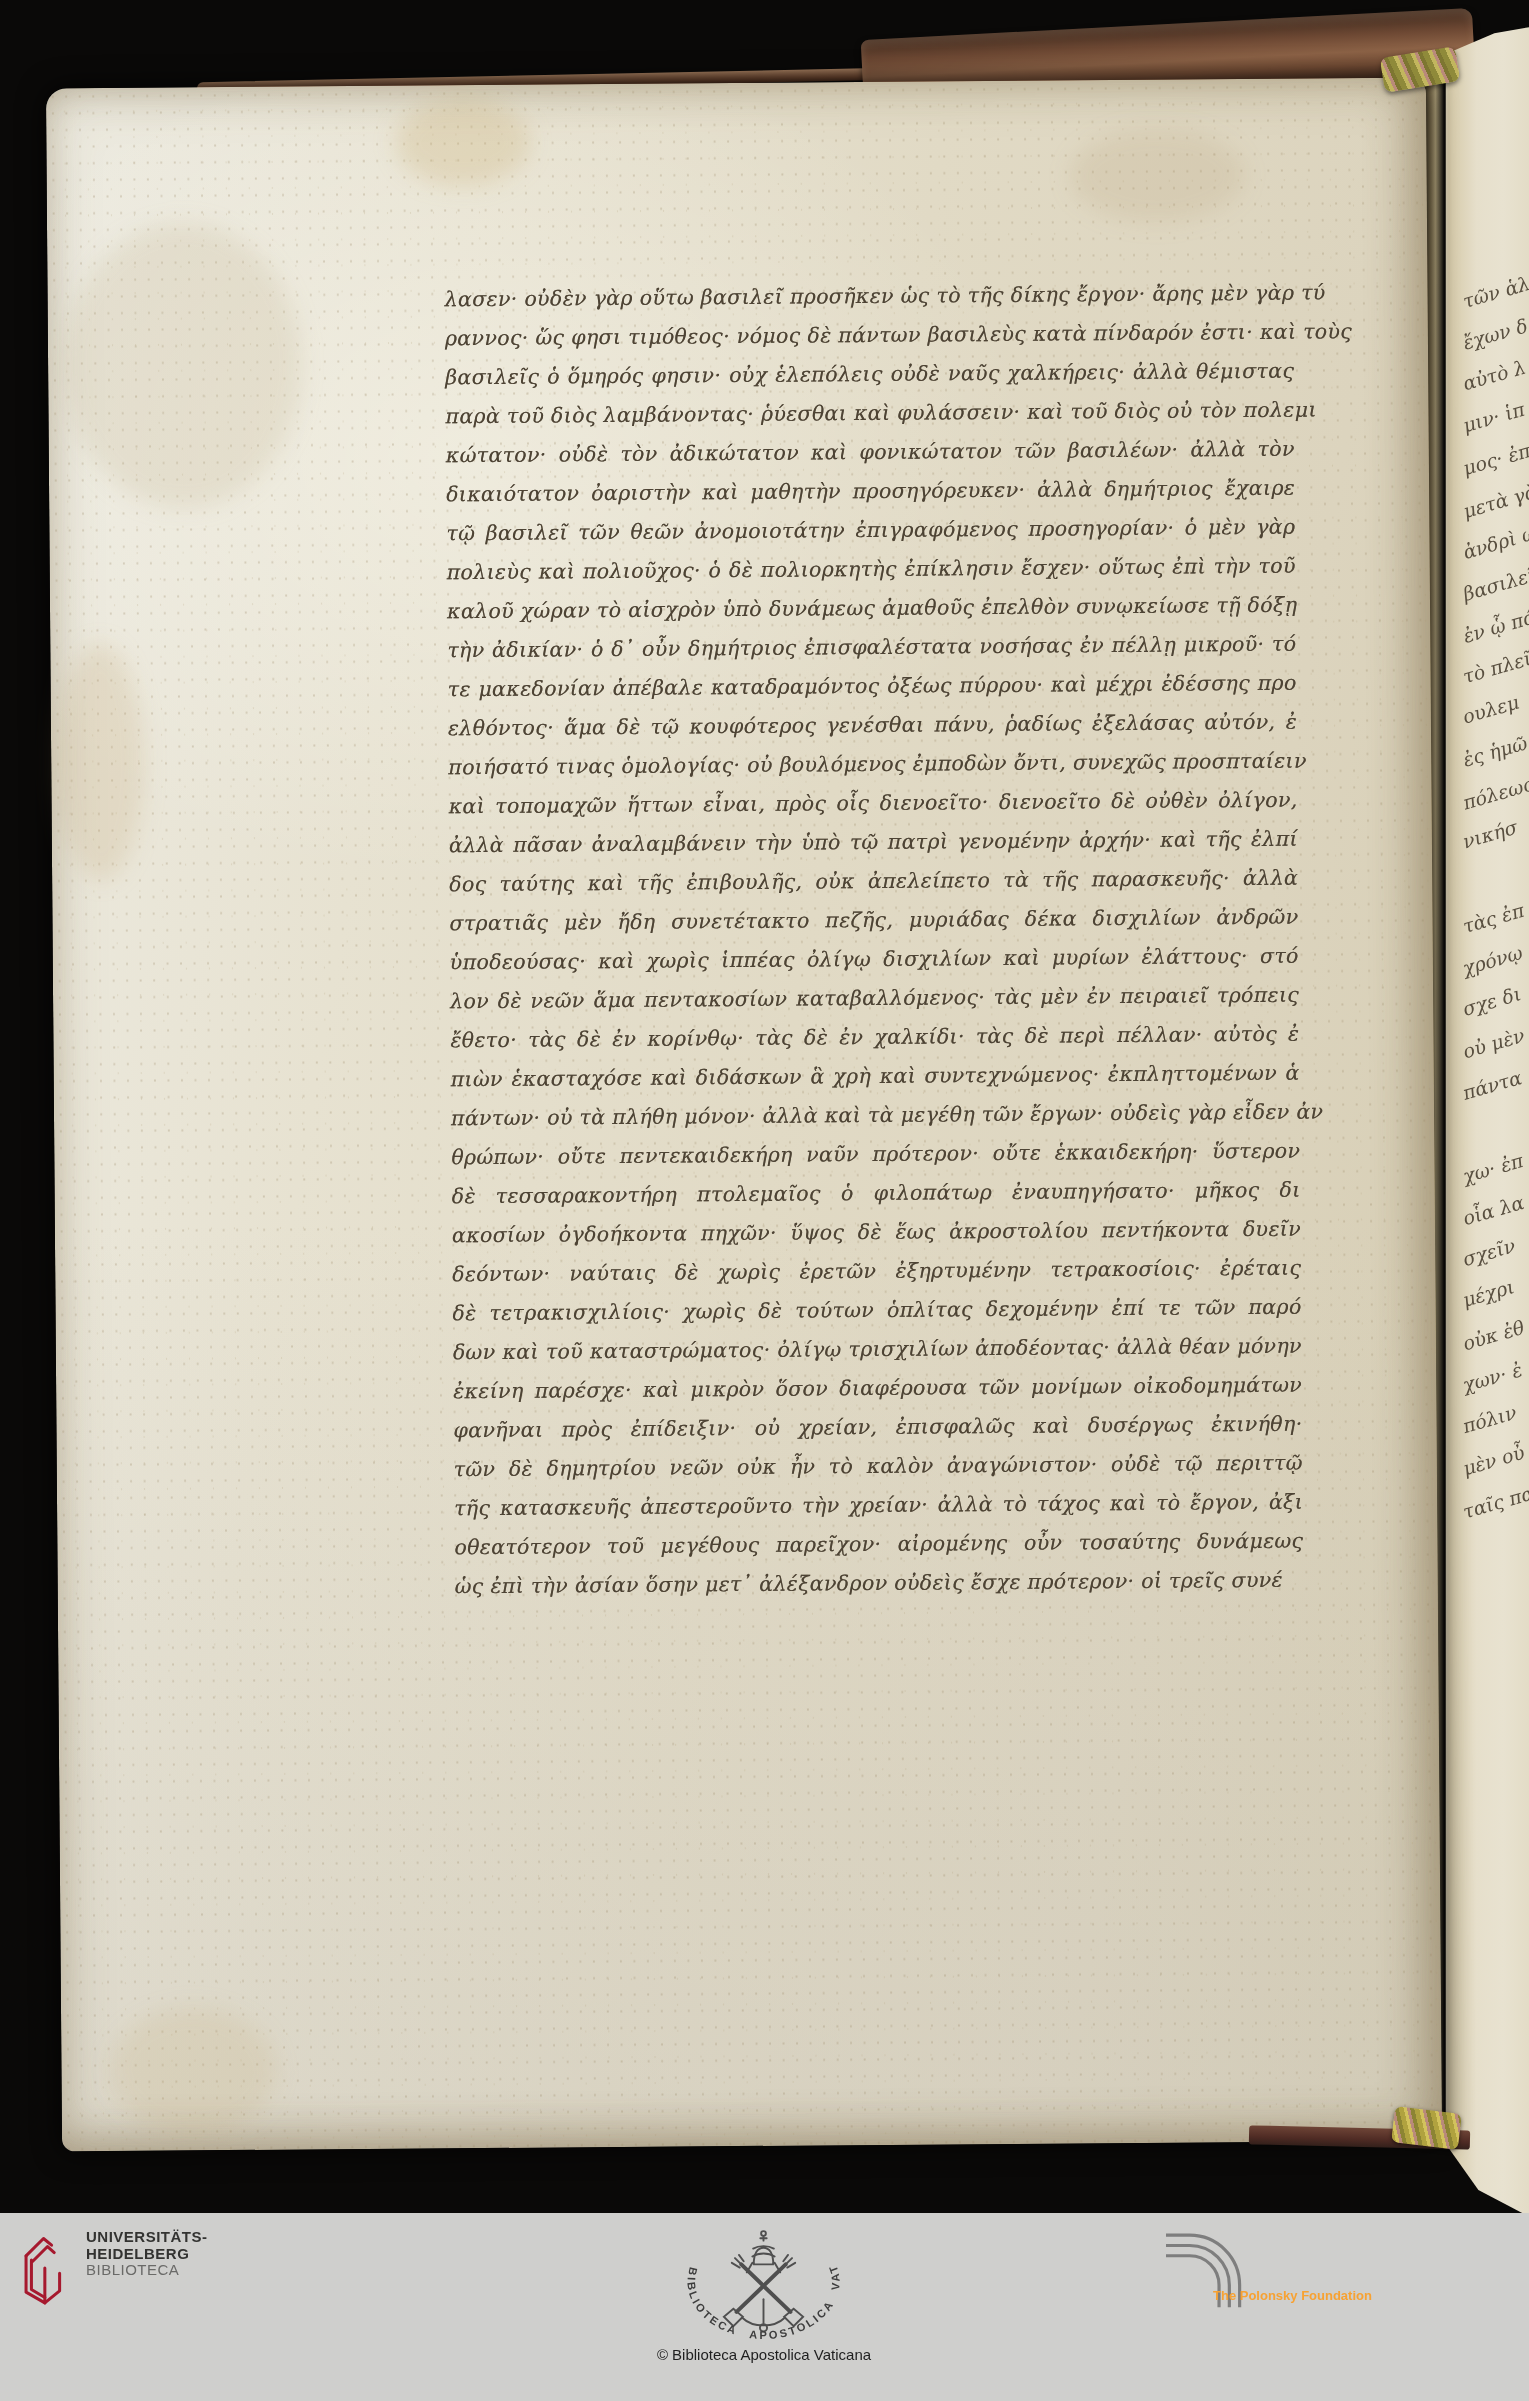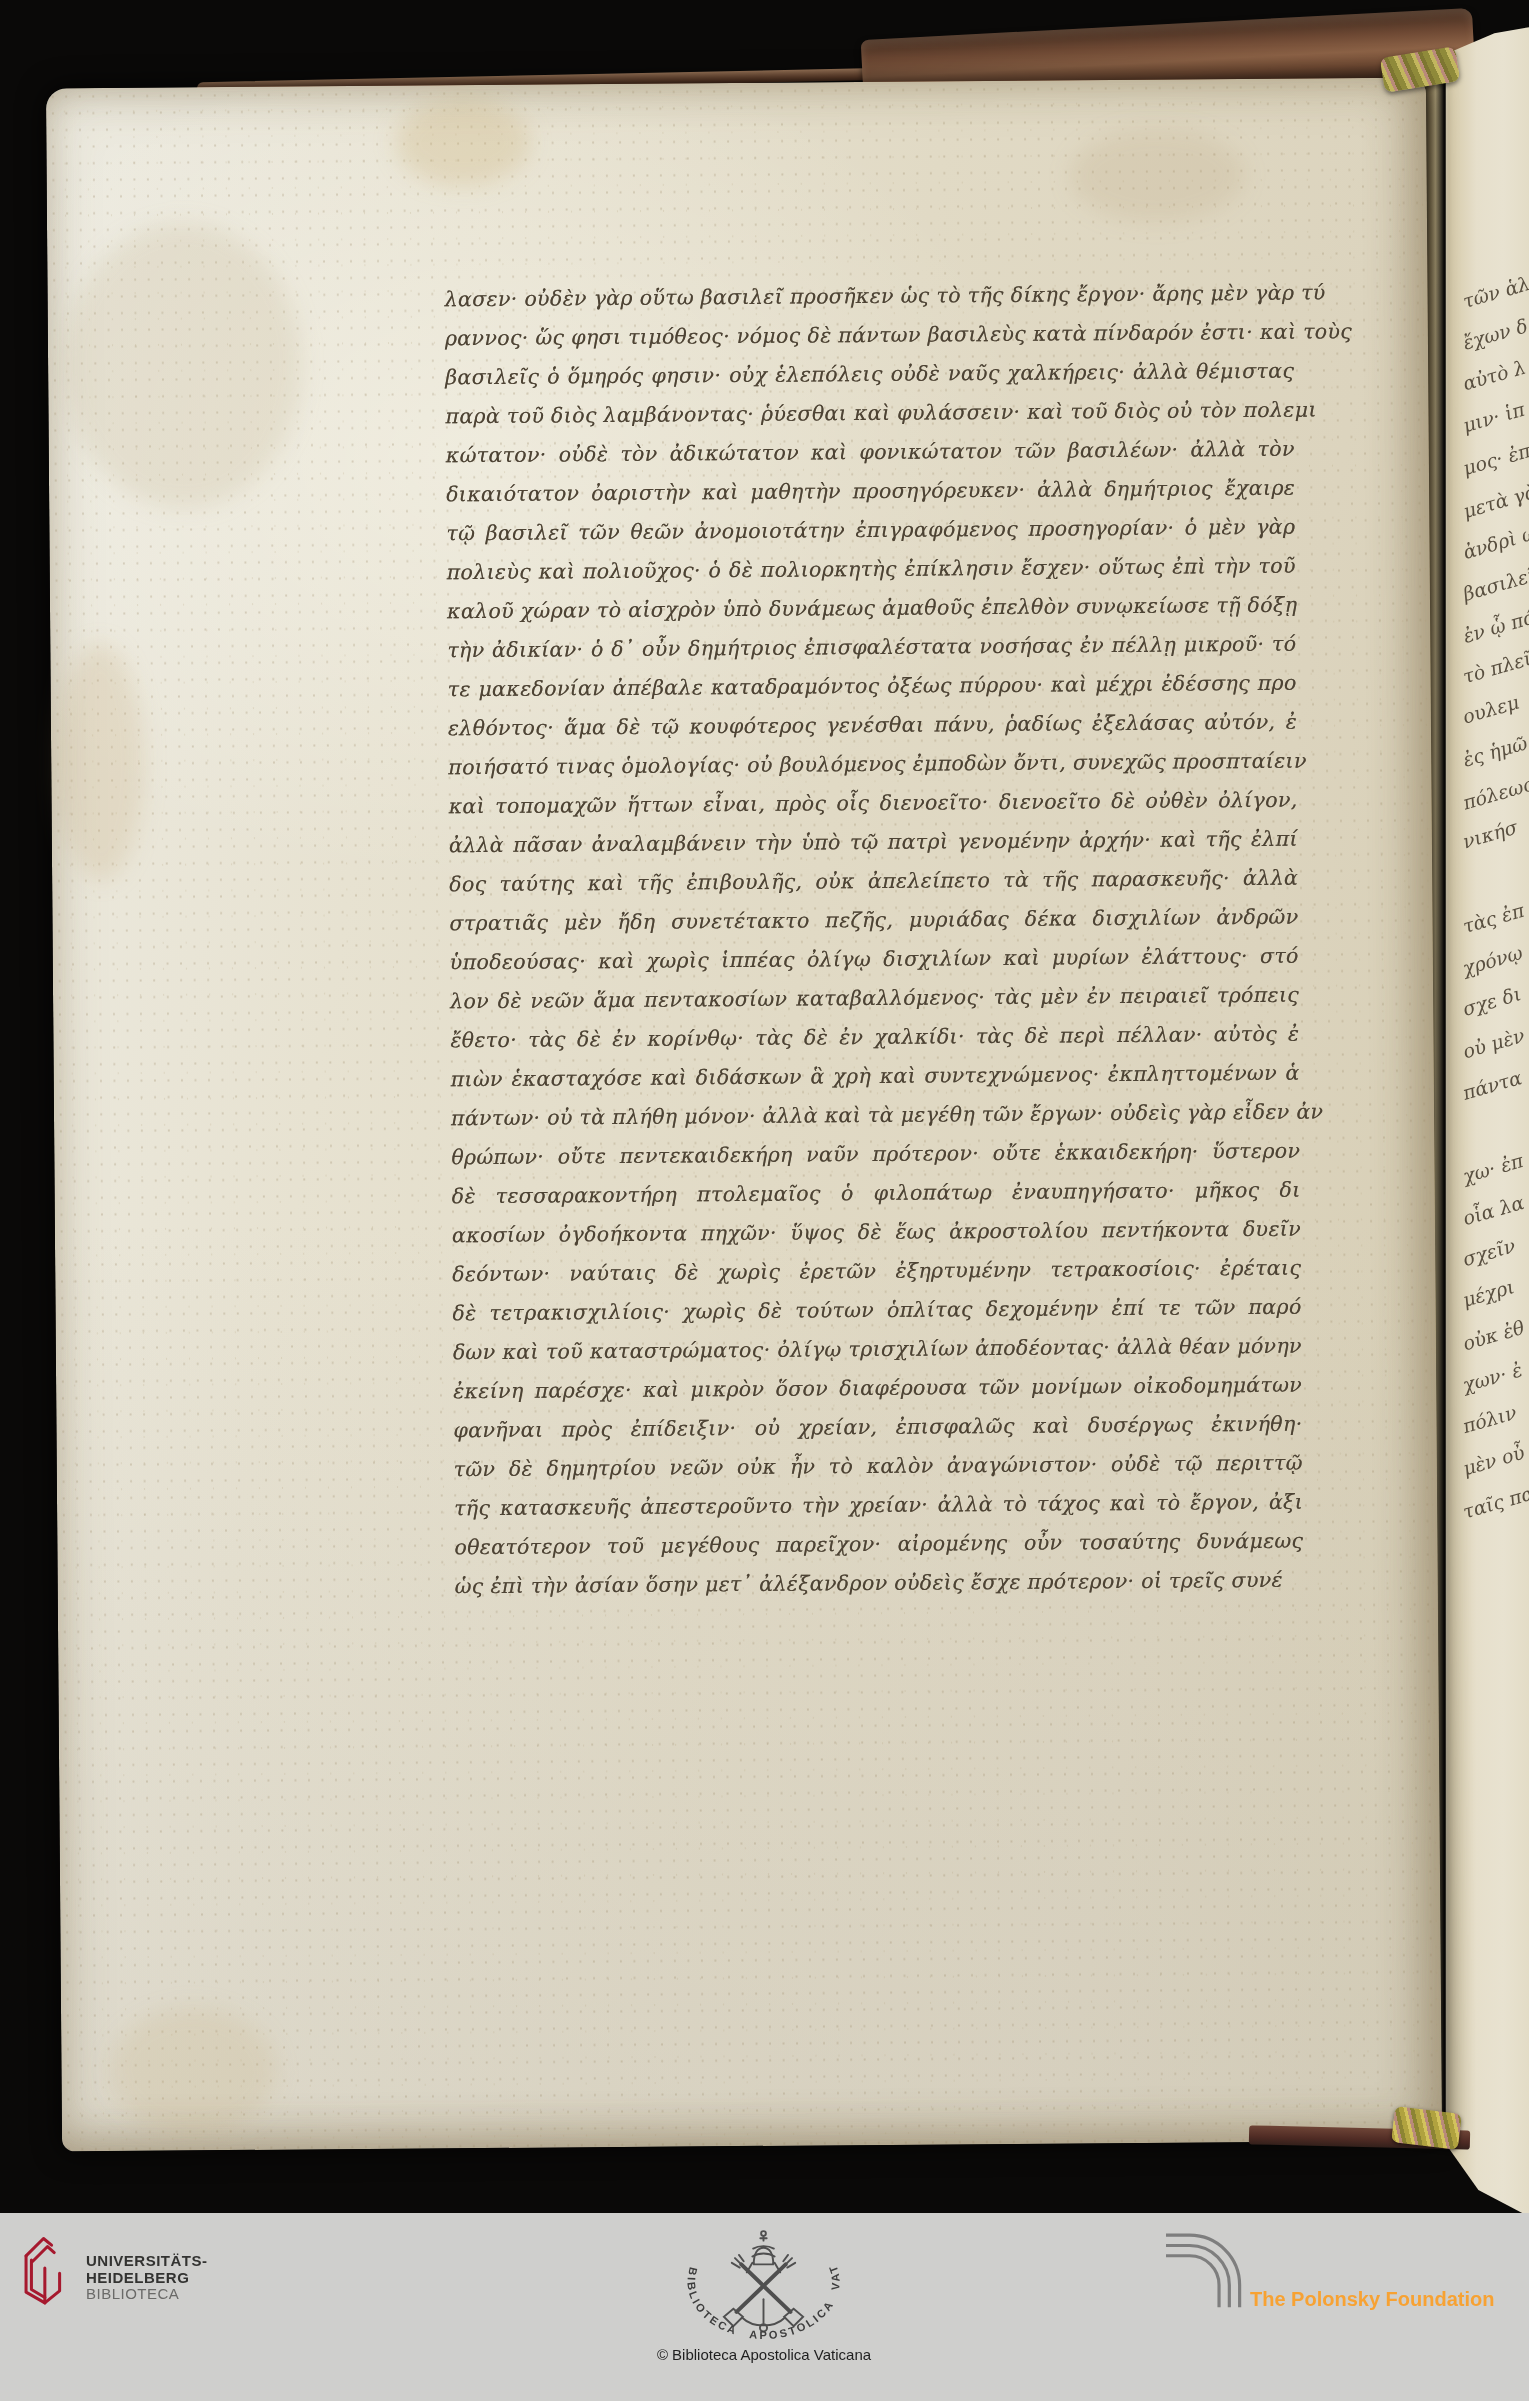--- a/index.html
+++ b/index.html
@@ -67,31 +67,31 @@
     font-family:"DejaVu Serif",serif;font-style:italic;color:#4d4334;
     font-size:20.6px;letter-spacing:0.3px;}
   .ms-line{height:39px;line-height:39px;white-space:nowrap;
     text-align:justify;text-align-last:justify;overflow:visible;
     text-shadow:0 0 0.5px rgba(77,67,52,.6);}
   .ms-line.ms-last{text-align-last:left;}
 
   
   .footer{position:absolute;left:0;top:2213px;width:1530px;height:188px;background:#cfcfcd;}
   .ubh{position:absolute;left:17.5px;top:12.7px;width:51px;height:84px;}
-  .ubh-text{position:absolute;left:86px;top:40px;line-height:16.7px;letter-spacing:0.5px;}
+  .ubh-text{position:absolute;left:86px;top:16px;line-height:16.7px;letter-spacing:0.5px;}
   .ubh-text .l1,.ubh-text .l2{font-size:15px;font-weight:bold;color:#333331;}
   .ubh-text .l3{font-size:15px;font-weight:normal;color:#6a6a68;}
   .seal{position:absolute;left:670px;top:9.5px;}
   .seal text{font-family:"Liberation Sans",sans-serif;}
   .copyright{position:absolute;left:764px;top:133px;transform:translateX(-50%);
     font-size:15px;color:#1f1f1f;white-space:nowrap;}
   .url{position:absolute;left:760px;top:152px;transform:translateX(-50%);
     font-size:23px;color:#2a2a2a;letter-spacing:-0.2px;white-space:nowrap;}
   .polonsky-arcs{position:absolute;left:1166px;top:17.5px;}
-  .polonsky-label{position:absolute;left:1250px;top:75px;font-size:20px;font-weight:bold;
+  .polonsky-label{position:absolute;left:1213px;top:75px;font-size:13px;font-weight:bold;
     color:#f7a233;white-space:nowrap;}
 </style>
 </head>
 <body>
 
 <div class="stage">
 
   <div class="leather-cord"></div>
   <div class="leather-band"></div>
 

